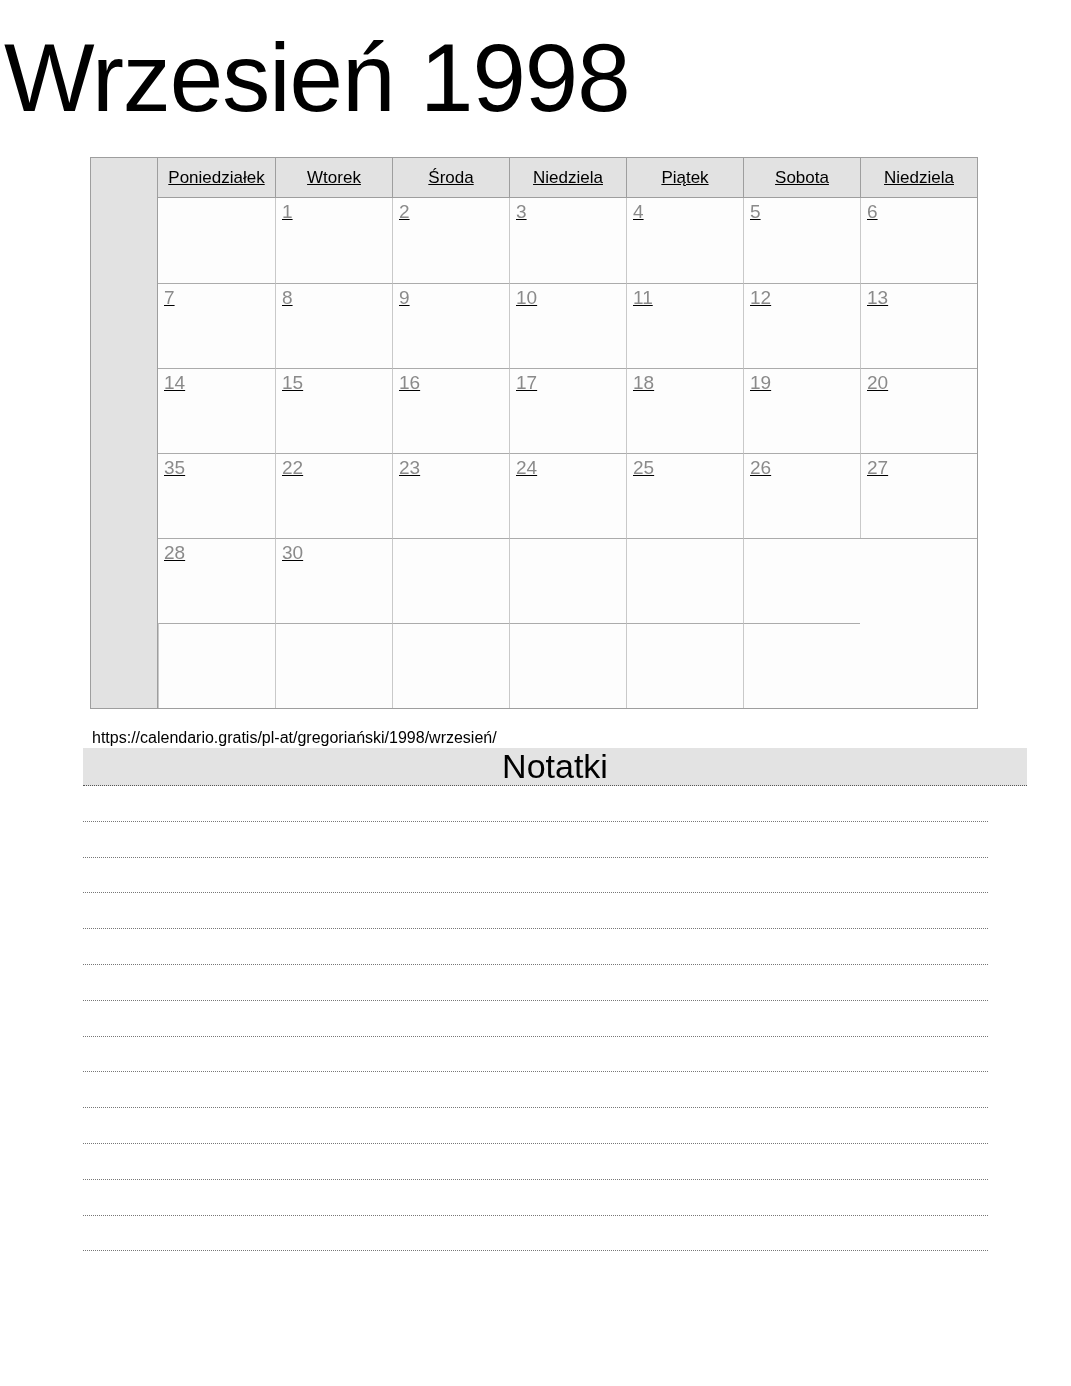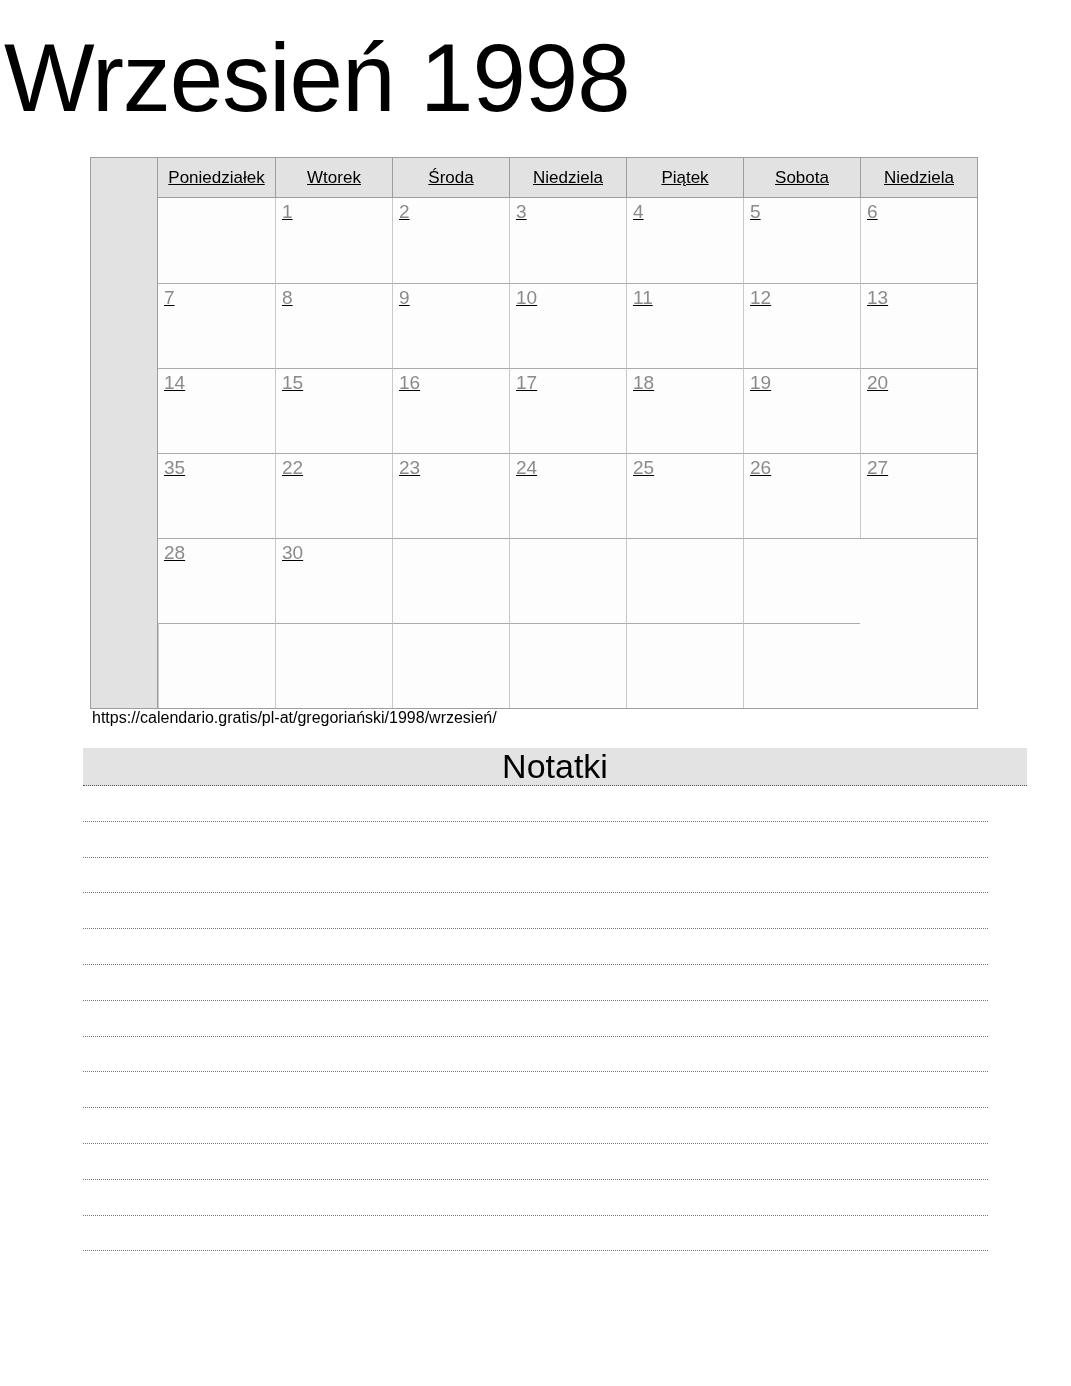--- a/index.html
+++ b/index.html
@@ -56,21 +56,21 @@
   .day-cell{
     border-left:1px solid var(--inner-border-v);
     border-top:1px solid var(--inner-border-h);
     font-size:19px; color:var(--day-number);
     padding:3px 0 0 6px;
     text-align:left;
   }
   .day-cell.first-col{ border-left:none; }
   .day-cell.first-row{ border-top:none; }
   .source-url{
-    position:absolute; left:92px; top:708px;
+    position:absolute; left:92px; top:728px;
     font-size:16px; line-height:20px; color:#000;
   }
   .notes-header{
     position:absolute; left:83px; top:748px; width:944px; height:38px;
     background:var(--notes-header-bg);
     border-bottom:1px dotted #555;
     text-align:center;
     font-size:34px; line-height:36px;
     color:#000;
   }

